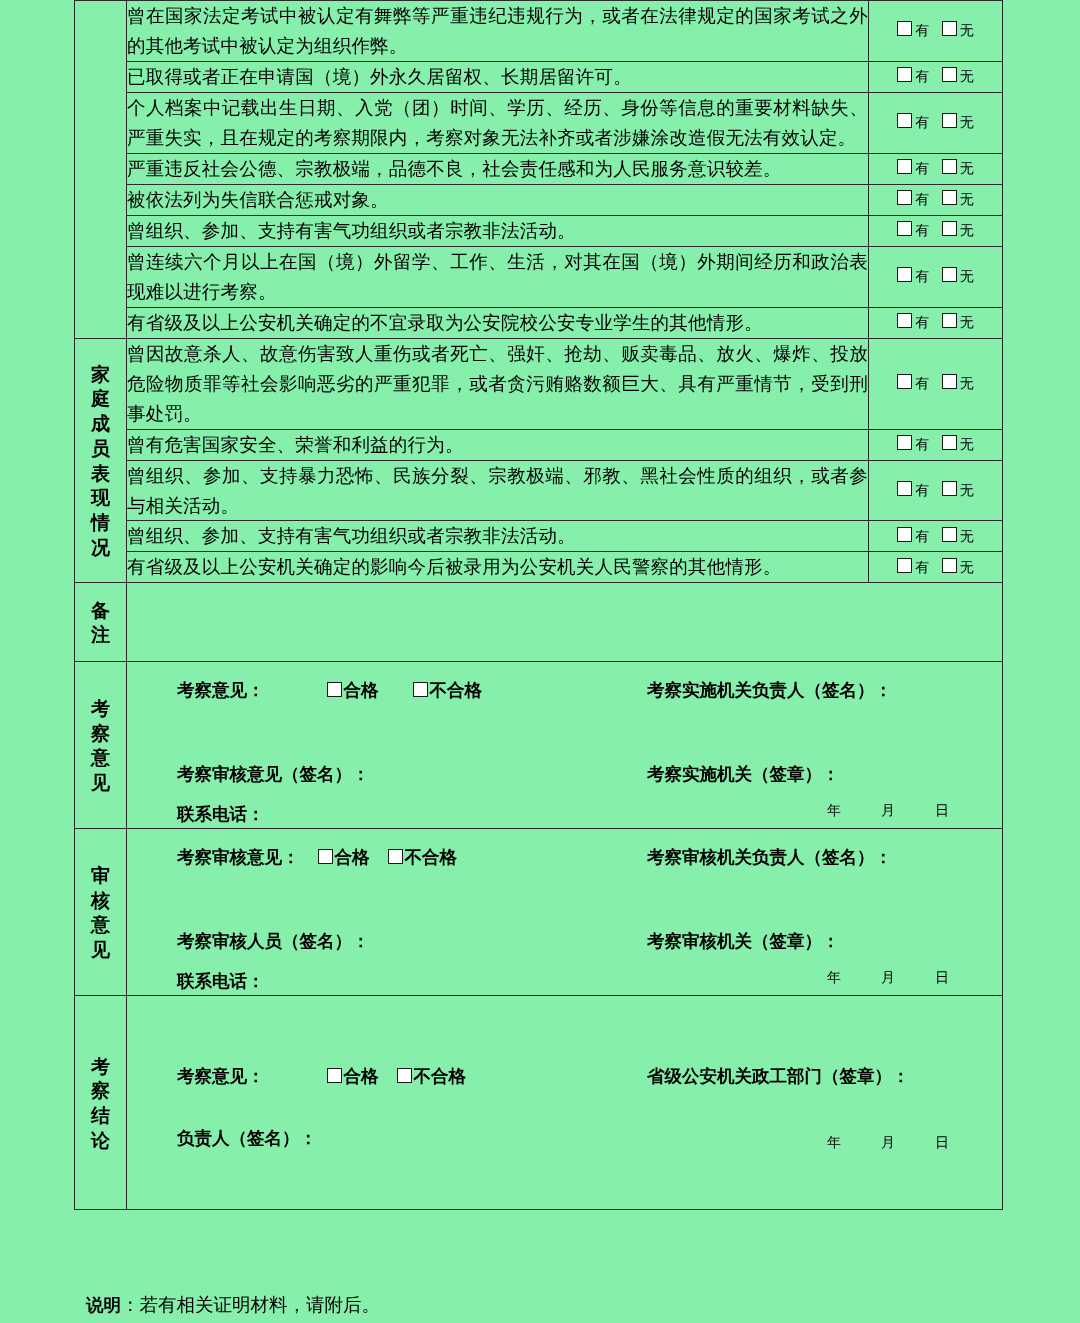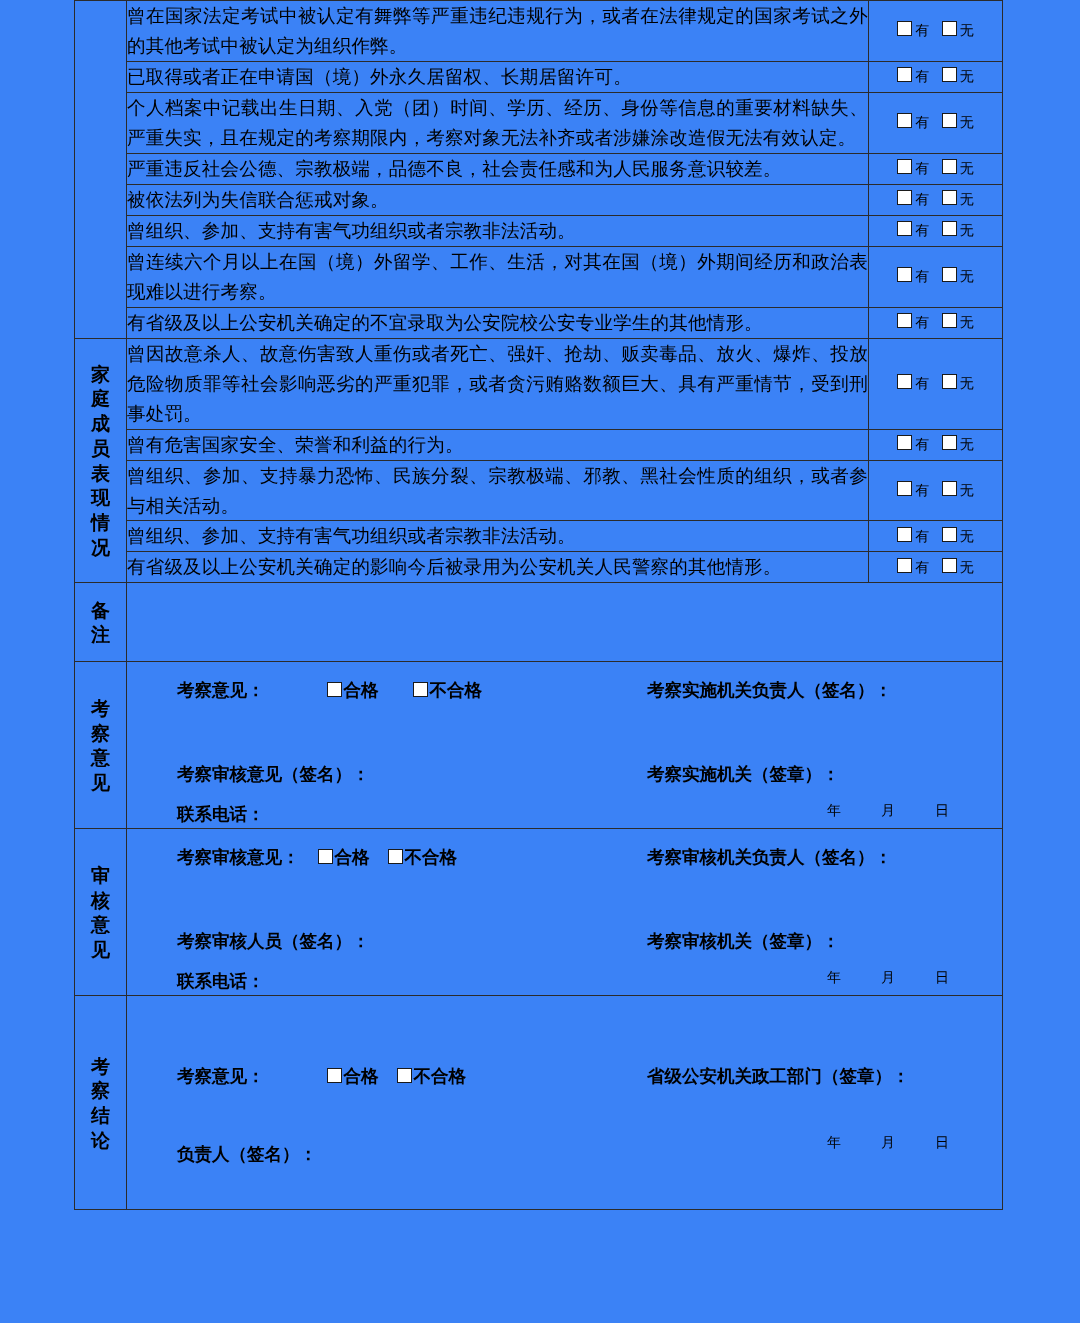--- a/index.html
+++ b/index.html
@@ -11,21 +11,21 @@
     width: 1080px;
     height: 1323px;
     font-family: "DejaVu Serif", serif;
     color: #000000;
     overflow: hidden;
   }
   .page {
     position: relative;
     width: 1080px;
     height: 1323px;
-    background: #3b82f6;
+    background: #86efac;
   }
 
   
   .form-table {
     position: absolute;
     left: 74px;
     top: 0px;
     width: 928px;
     border-collapse: collapse;
     table-layout: fixed;
@@ -316,25 +316,28 @@
           <span>察</span>
           <span>结</span>
           <span>论</span>
         </td>
         <td class="opin" colspan="2">
           <div class="opin-inner" style="height:213px;">
             <div class="ln col-l" style="top:68px;">
               <span>考察意见：</span><span class="sp-lg"></span><span class="chkinline"></span><span>合格</span><span class="sp-sm"></span><span class="chkinline"></span><span>不合格</span>
             </div>
             <div class="ln col-r" style="top:68px;">省级公安机关政工部门（签章）：</div>
-            <div class="ln col-l" style="top:146px;">负责人（签名）：</div>
+            <div class="ln col-l" style="top:130px;">负责人（签名）：</div>
             <div class="ymd" style="left:700px; top:138px;">
               <span class="g">年</span><span class="g">月</span><span>日</span>
             </div>
           </div>
         </td>
       </tr>
 
     </tbody>
   </table>
 
+  <div class="note">
+    <b>说明</b><span class="nbody">：若有相关证明材料，请附后。</span>
+  </div>
 
 </div>
 
 </body></html>

